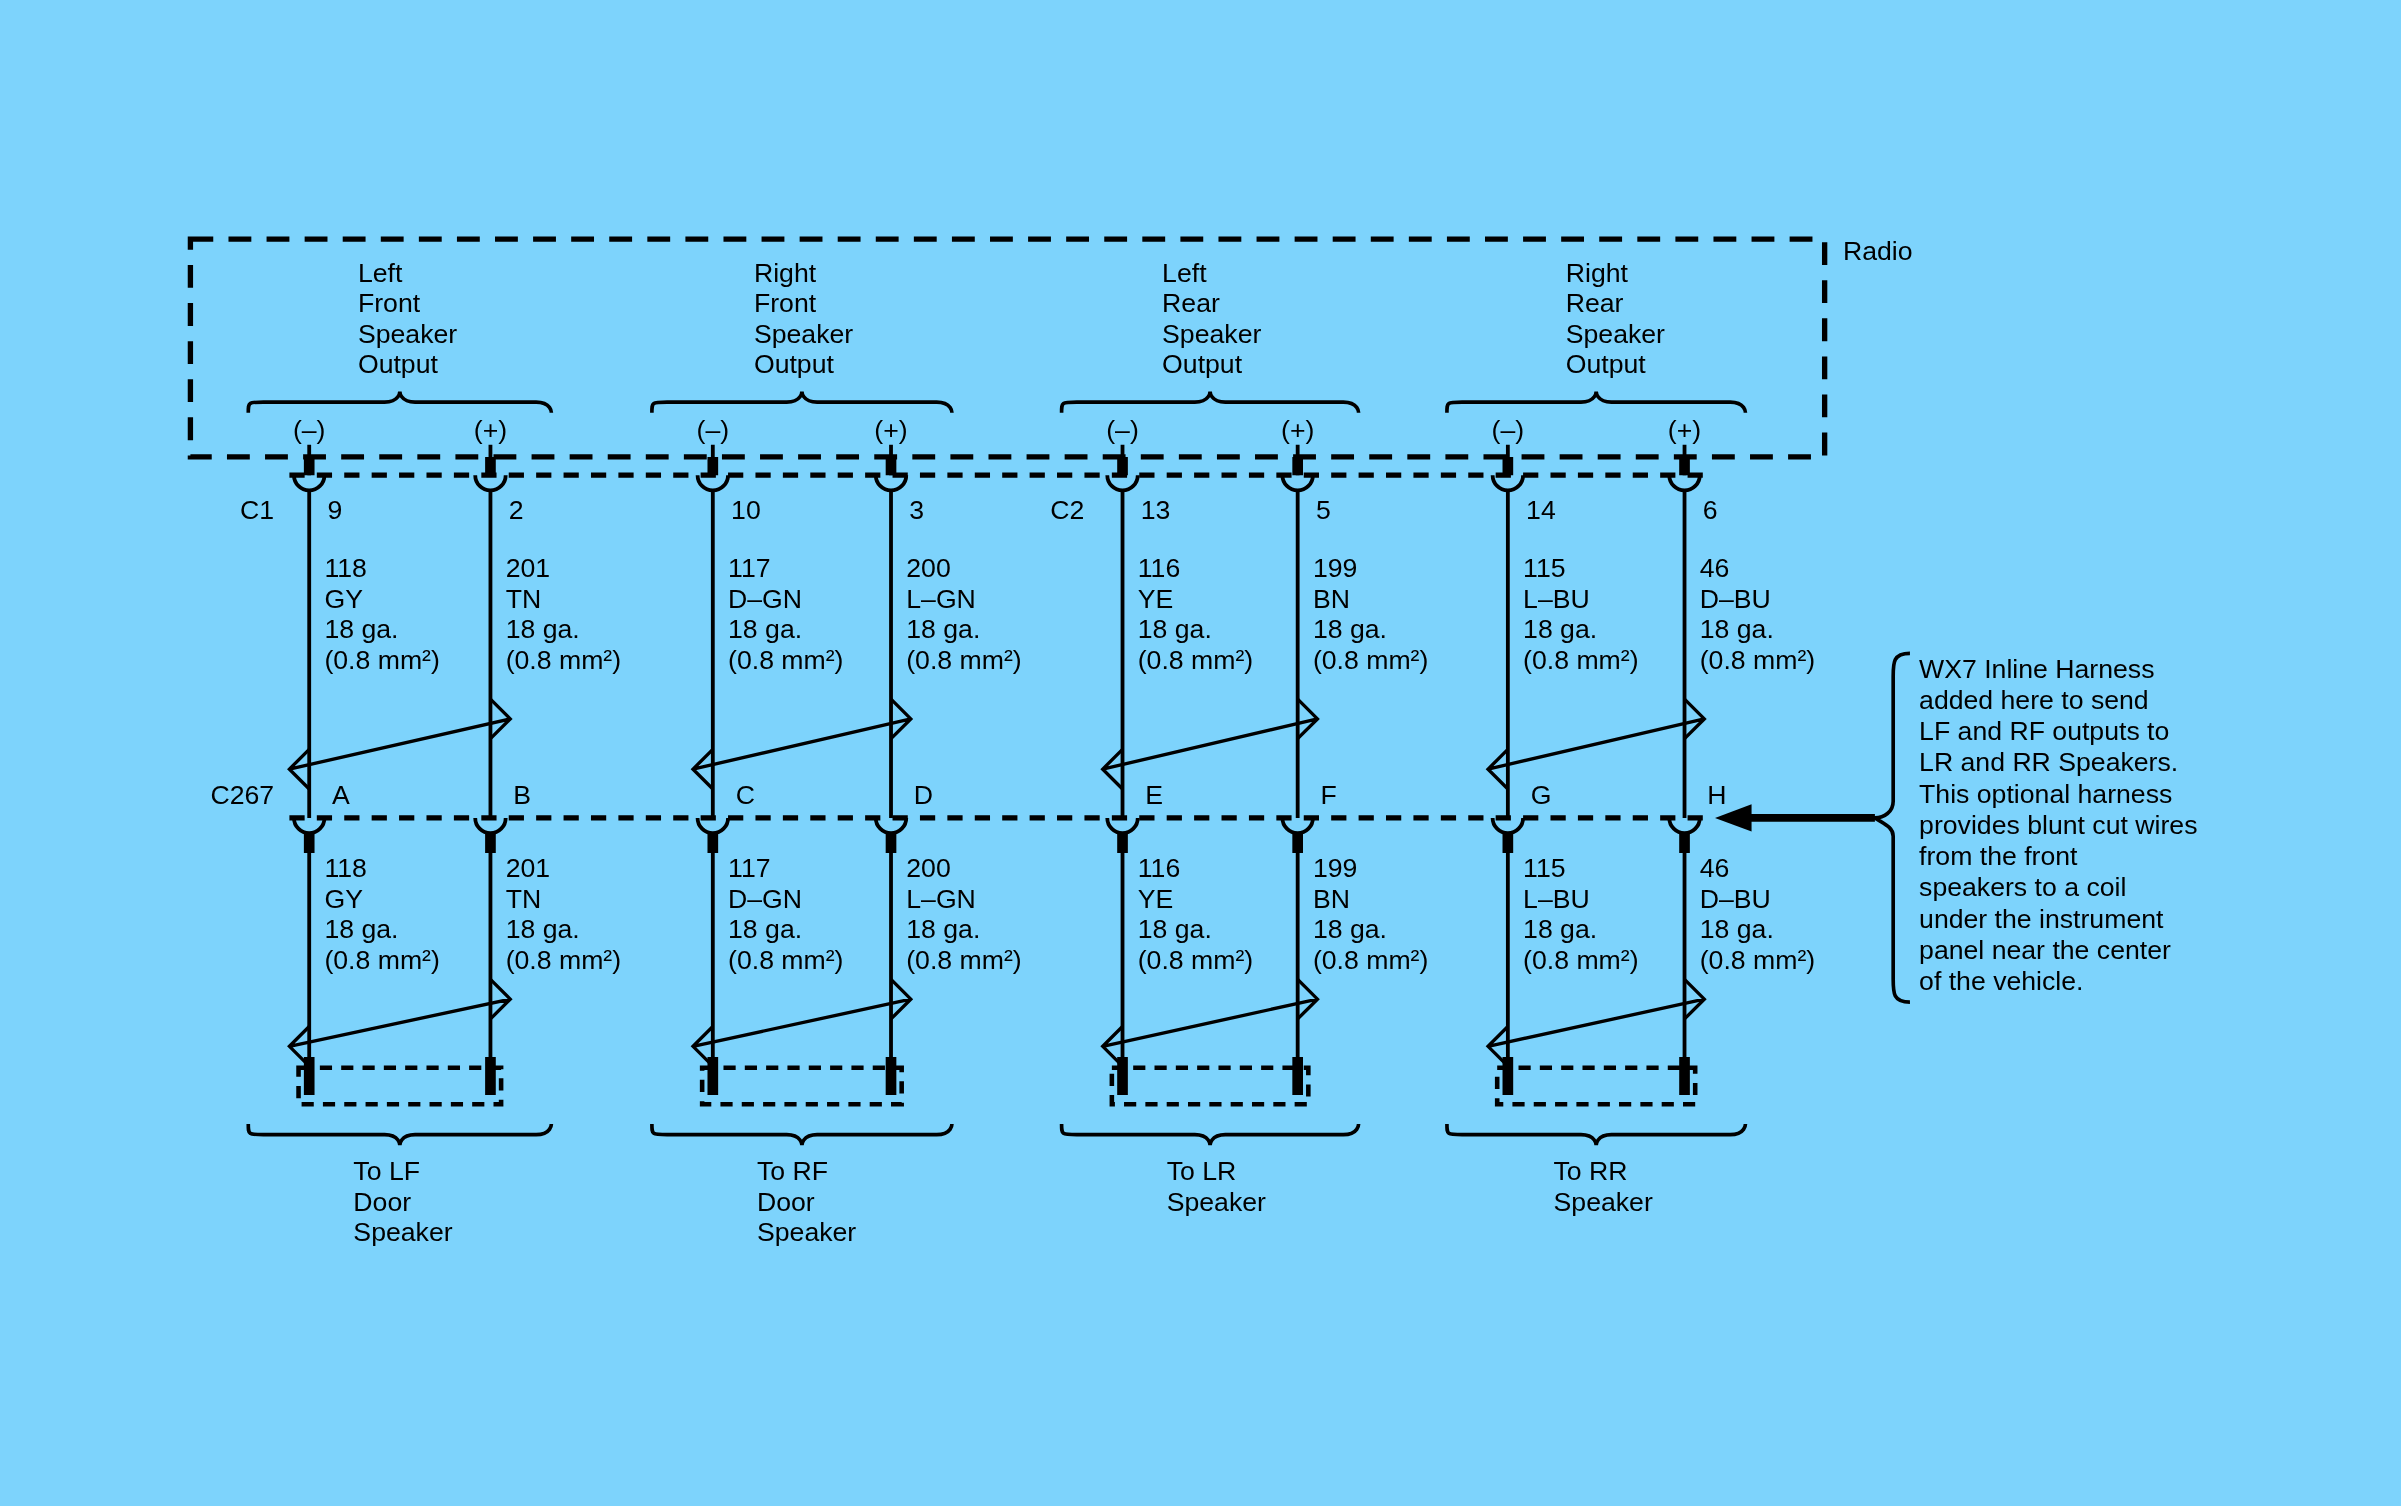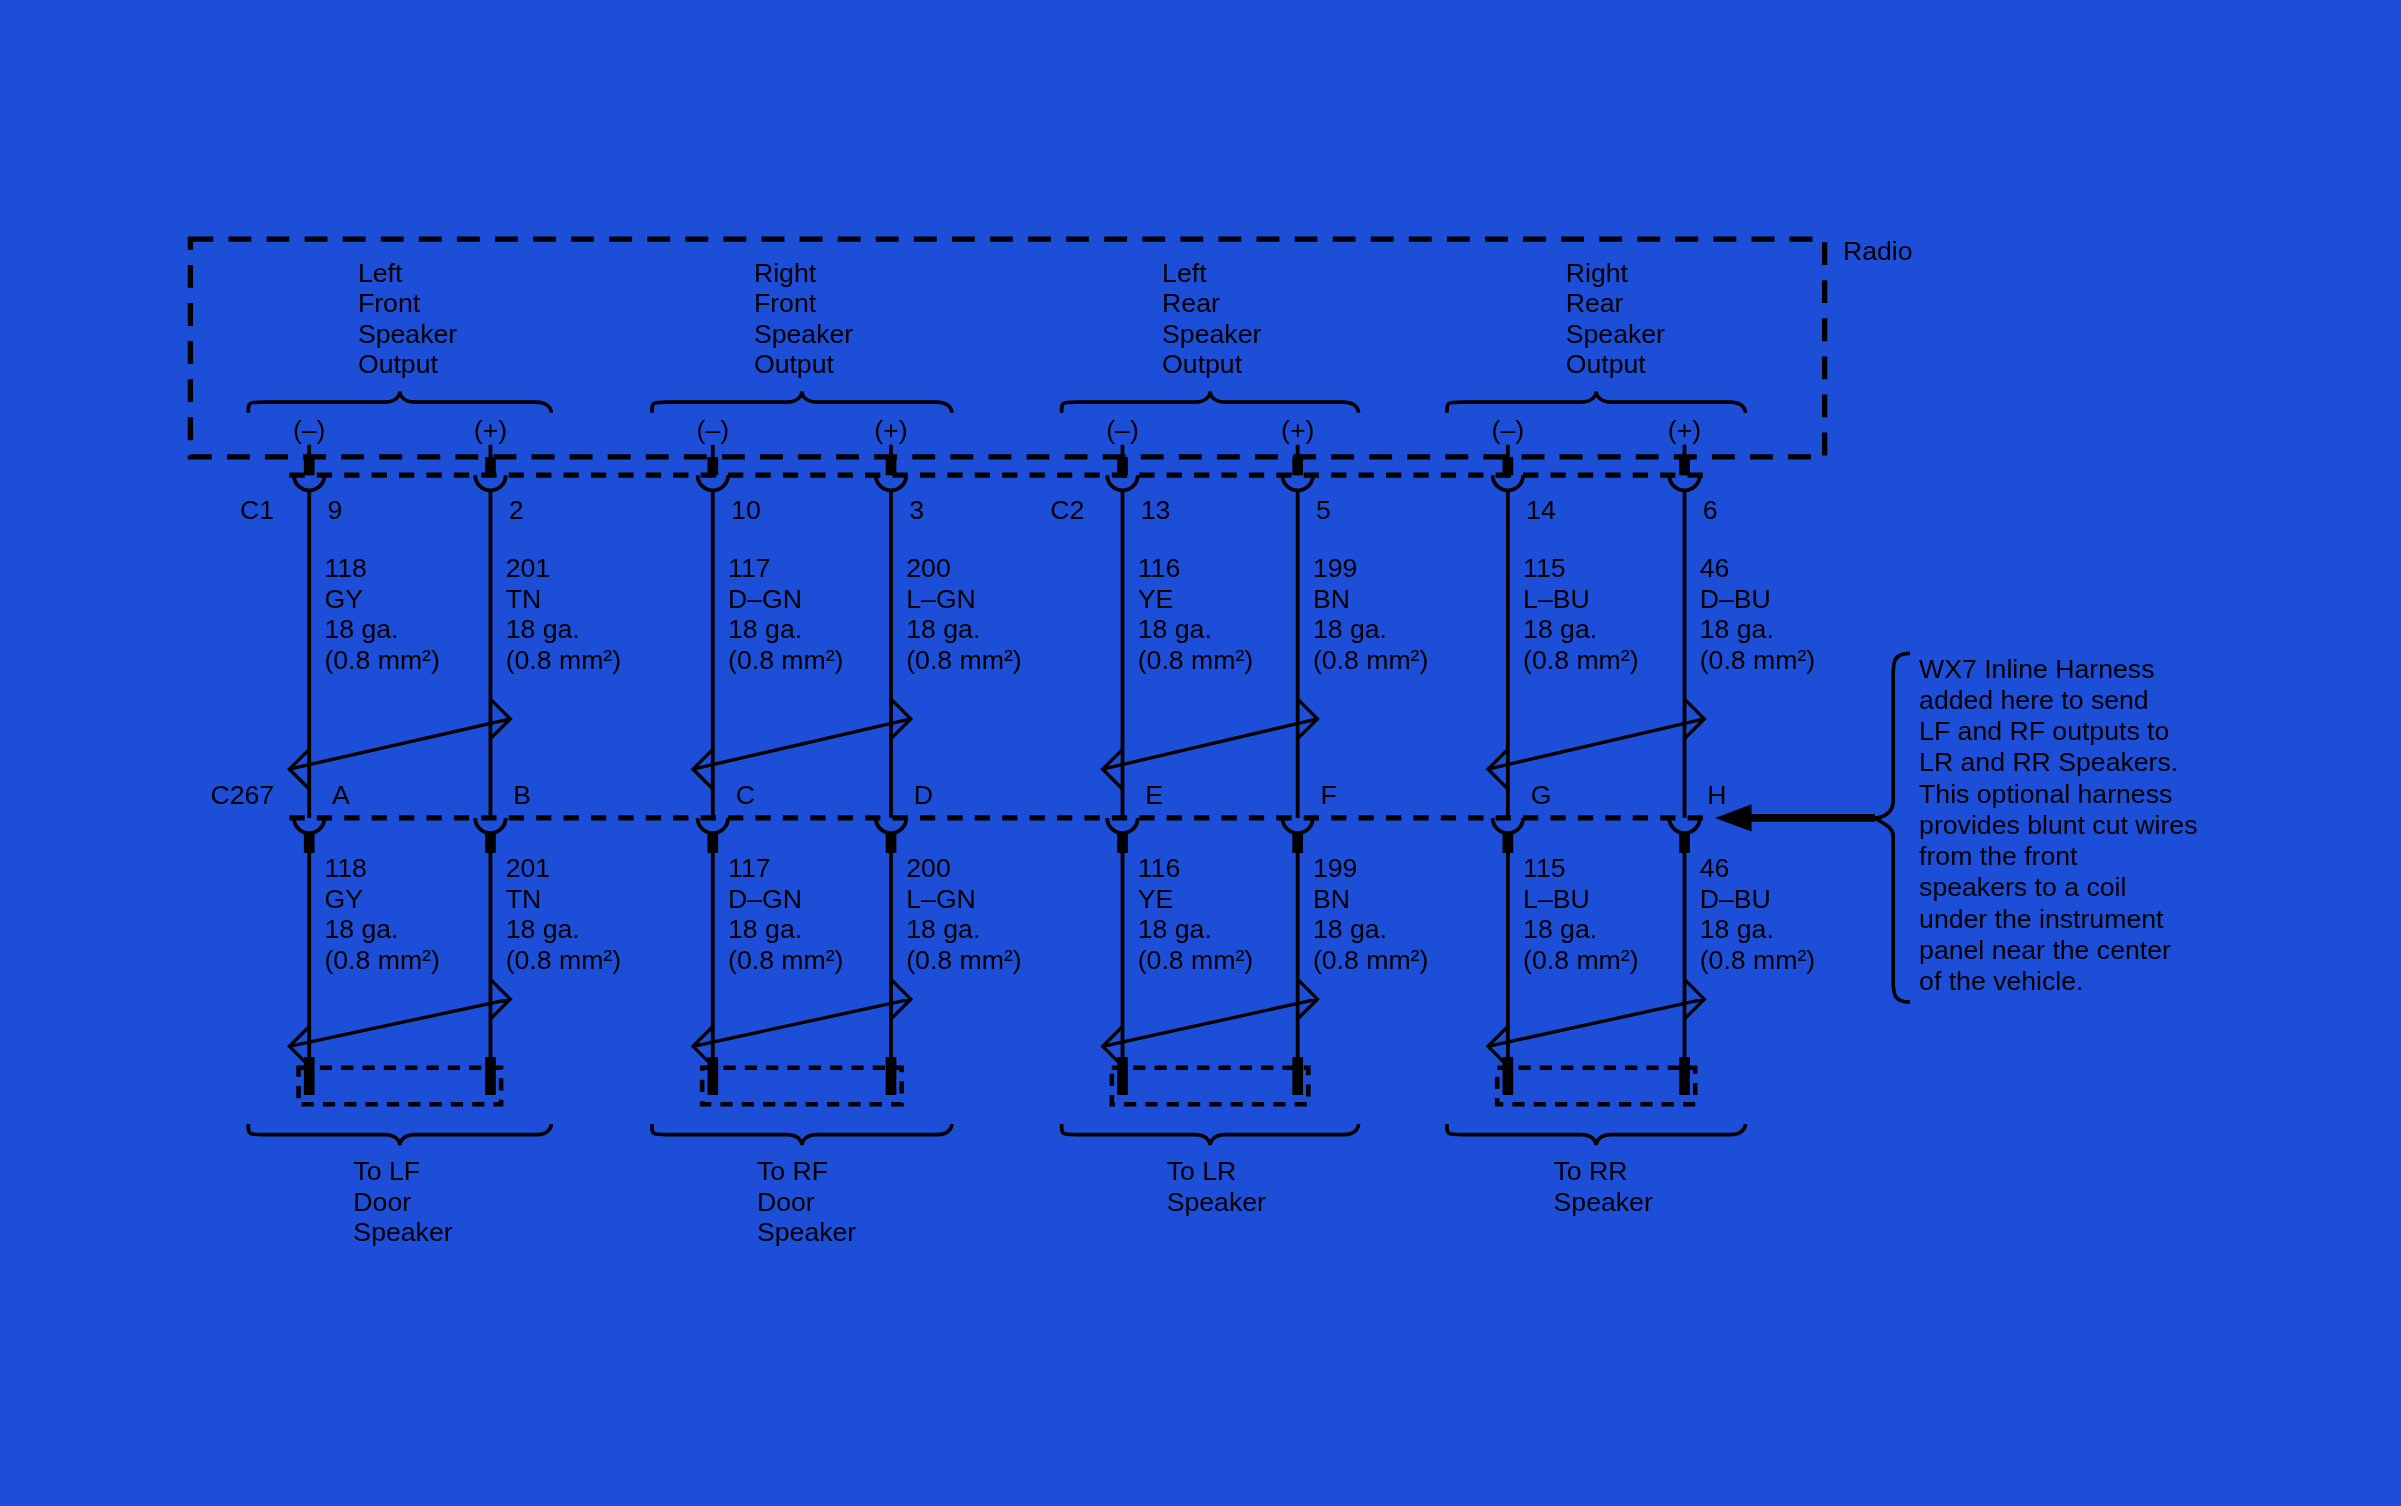--- a/index.html
+++ b/index.html
@@ -1,16 +1,16 @@
 <!DOCTYPE html>
 <html style="font-size:9.7px"><head>
 <meta charset="utf-8">
 <style>
   html,body{margin:0;padding:0;background:#fff;}
-  .page{width:2401px;height:1506px;background:#1d4ed8;overflow:hidden;}
+  .page{width:2401px;height:1506px;background:#7dd3fc;overflow:hidden;}
   svg text{font-family:"Liberation Sans","DejaVu Sans",sans-serif;font-size:17.5px;fill:#000;}
   .wire{stroke:#000;stroke-width:2.5;fill:none;}
   .stub{stroke:#000;stroke-width:7;fill:none;}
   .arc{stroke:#000;stroke-width:2.5;fill:none;}
   .dashline{stroke:#000;stroke-width:3.5;fill:none;stroke-dasharray:10 8;}
   .radiobox{stroke:#000;stroke-width:3.5;fill:none;stroke-dasharray:15 10;}
   .destbox{stroke:#000;stroke-width:3;fill:none;stroke-dasharray:8 6;}
   .brace{stroke:#000;stroke-width:2.4;fill:none;}
   .twist{stroke:#000;stroke-width:2.2;fill:none;}
   .arrowline{stroke:#000;stroke-width:5;fill:none;}

